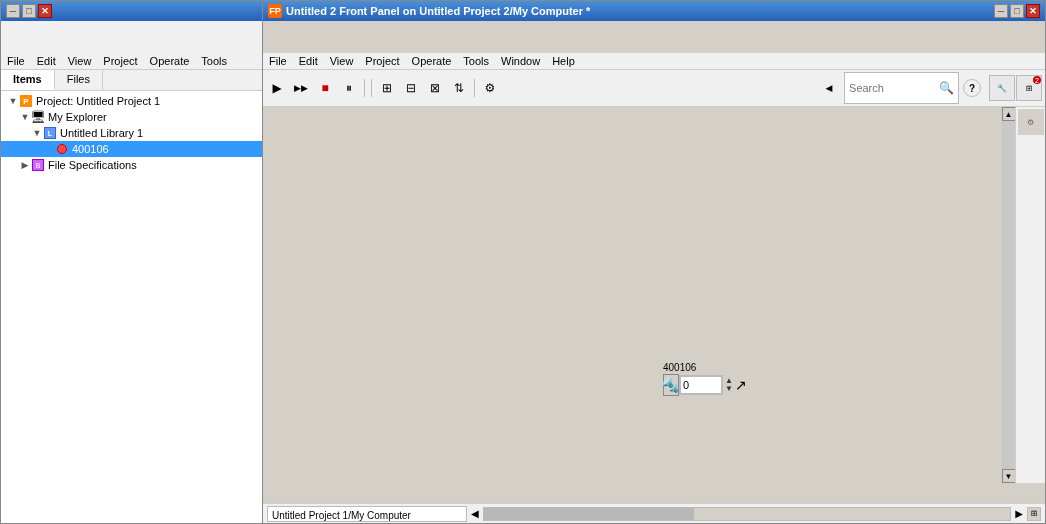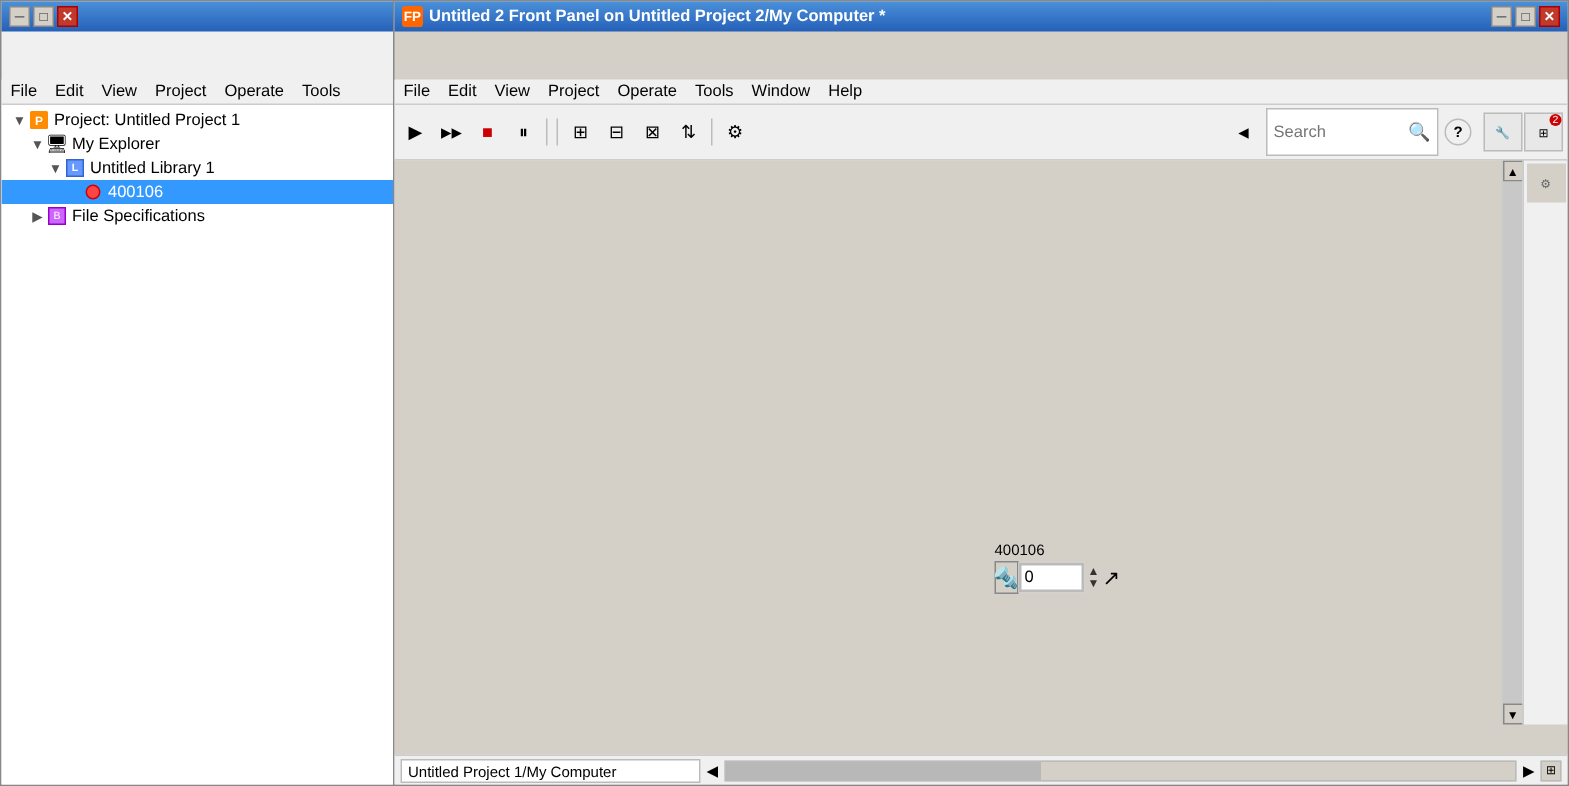--- a/index.html
+++ b/index.html
@@ -307,20 +307,24 @@
 
   <div class="menu-bar">
     <div class="menu-item">File</div>
     <div class="menu-item">Edit</div>
     <div class="menu-item">View</div>
     <div class="menu-item">Project</div>
     <div class="menu-item">Operate</div>
     <div class="menu-item">Tools</div>
   </div>
 
+  <div class="tabs-bar">
+    <div class="tab active">Items</div>
+    <div class="tab">Files</div>
+  </div>
 
   <div class="tree-pane">
 
     <div class="tree-item">
       <span class="tree-indent" style="width:4px"></span>
       <span class="tree-arrow">▼</span>
       <span class="tree-icon">
           <div class="icon-project">P</div>
         </span>
       <span>Project: Untitled Project 1</span>

